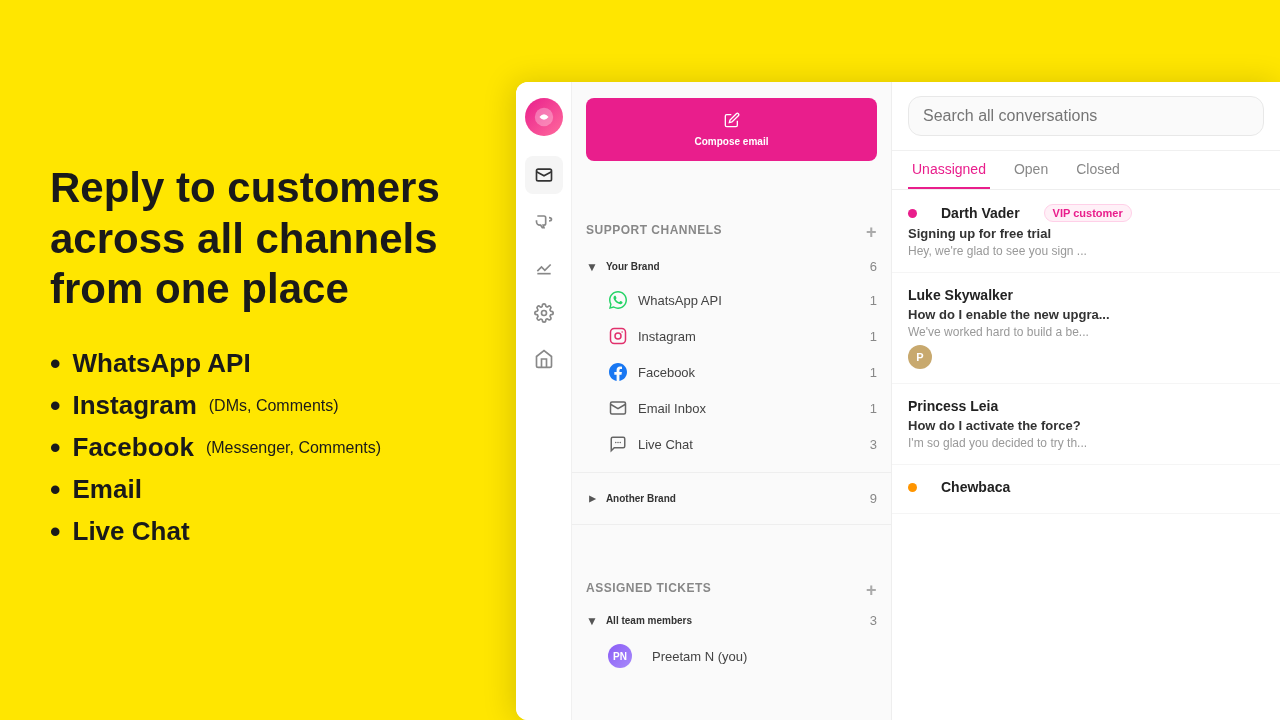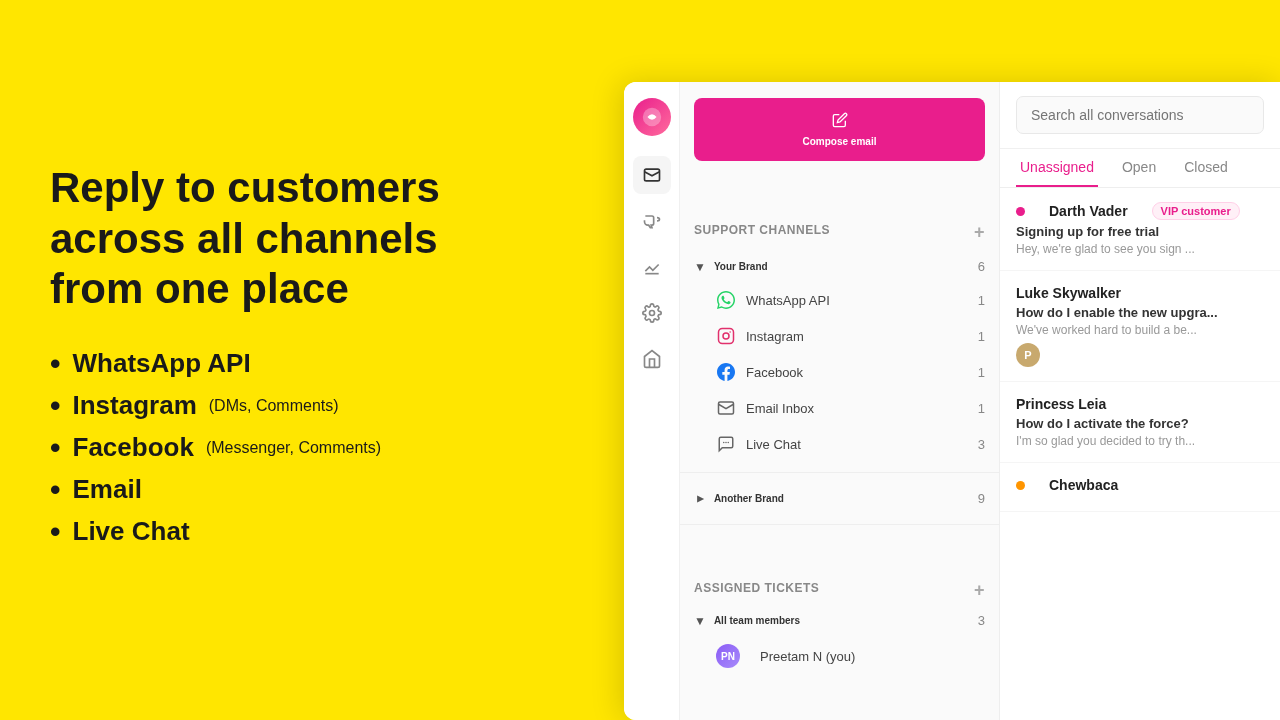--- a/index.html
+++ b/index.html
@@ -7,21 +7,21 @@
       width: 1280px;
       height: 720px;
       overflow: hidden;
       font-family: -apple-system, BlinkMacSystemFont, 'Segoe UI', sans-serif;
       background: #FFE600;
       display: flex;
     }
 
     
     .left-panel {
-      width: 624px;
+      width: 516px;
       padding: 60px 50px;
       display: flex;
       flex-direction: column;
       justify-content: center;
     }
     .hero-title {
       font-size: 42px;
       font-weight: 800;
       color: #1a1a1a;
       line-height: 1.2;
@@ -202,22 +202,22 @@
       overflow: hidden;
     }
     .search-bar {
       padding: 14px 16px;
       border-bottom: 1px solid #f0f0f0;
     }
     .search-input {
       width: 100%;
       padding: 10px 14px;
       border: 1px solid #e8e8e8;
-      border-radius: 7px;
-      font-size: 14px;
+      border-radius: 13px;
+      font-size: 16px;
       color: #999;
       background: #fafafa;
       outline: none;
     }
     .tabs {
       display: flex;
       border-bottom: 1px solid #eee;
       padding: 0 16px;
       gap: 20px;
     }

